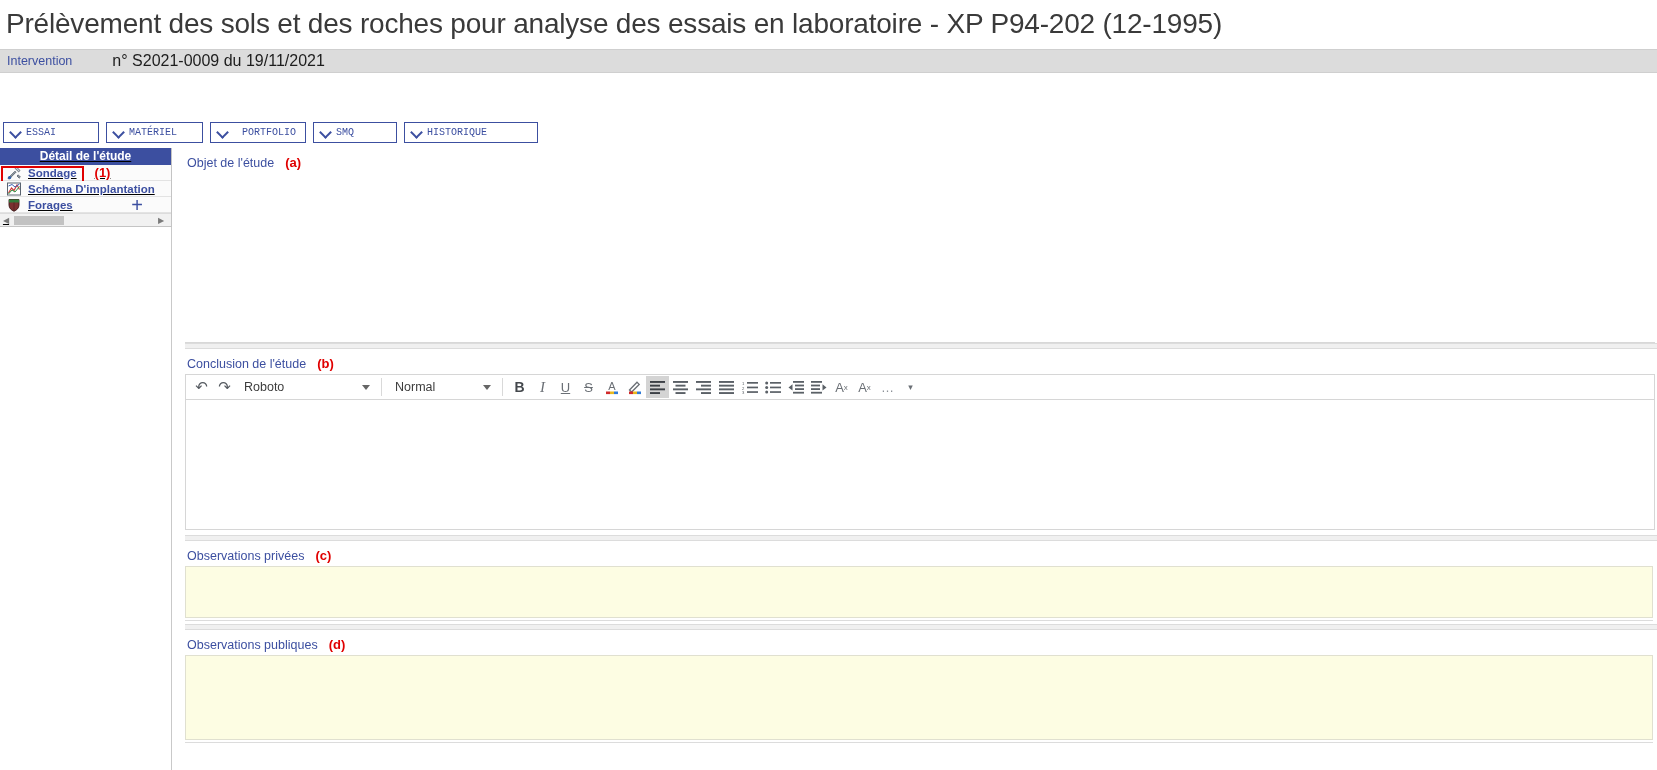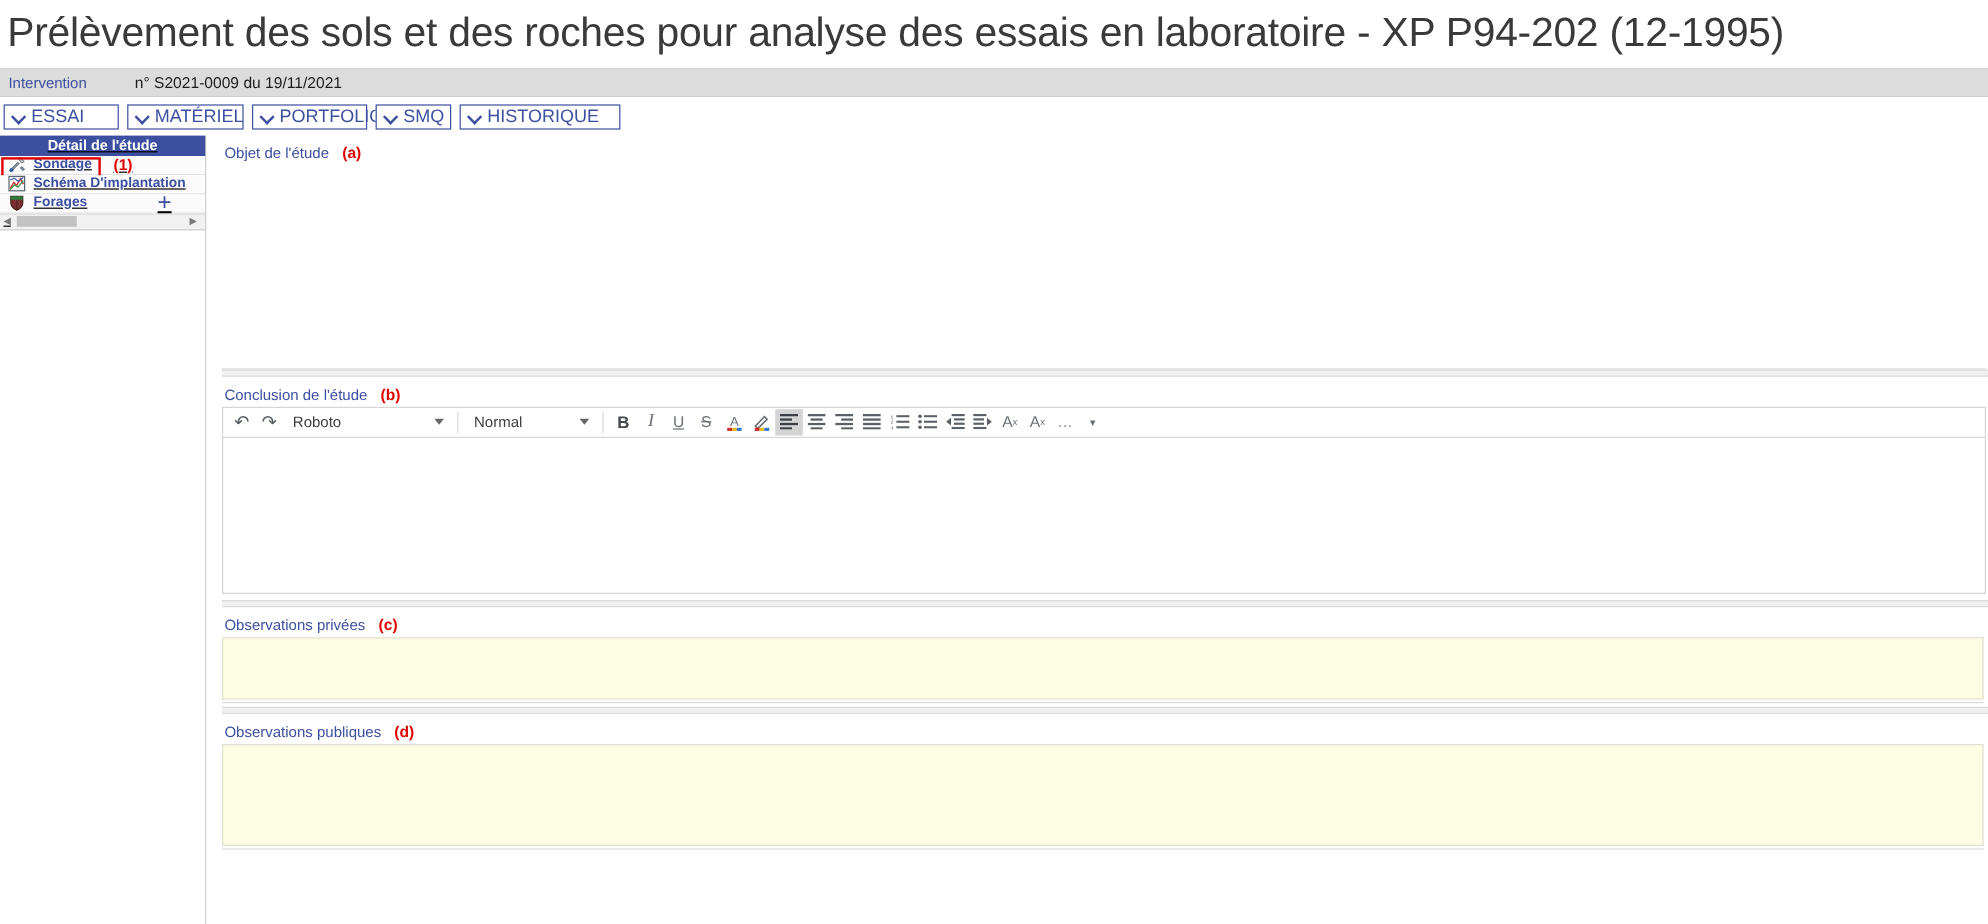--- a/index.html
+++ b/index.html
@@ -6,21 +6,21 @@
   html, body {
     margin: 0; padding: 0;
     width: 1657px; height: 770px;
     background: #ffffff;
     font-family: "Liberation Sans", sans-serif;
     overflow: hidden;
   }
 
   
   .page-title {
-    font-size: 34px;
+    font-size: 28px;
     font-weight: 400;
     color: #3a3a3a;
     padding: 6px 0 8px 6px;
     letter-spacing: -0.2px;
     white-space: nowrap;
     line-height: 1.25;
   }
 
   
   .intervention-bar {
@@ -32,64 +32,65 @@
     border-top: 1px solid #cfcfcf;
     border-bottom: 1px solid #cfcfcf;
   }
   .intervention-label {
     color: #3c4fa0;
     font-size: 12.5px;
     margin-right: 40px;
   }
   .intervention-value {
     color: #1d1d1d;
-    font-size: 13px;
+    font-size: 16px;
   }
 
   
   .tabbar {
     display: flex;
     align-items: center;
     gap: 7px;
     padding: 6px 0 5px 3px;
     background: #ffffff;
   }
   .tab-btn {
     border: 1px solid #3c4fa0;
     background: #ffffff;
     color: #3c4fa0;
-    font-size: 15px;
+    font-size: 10px;
     height: 21px;
     display: flex;
     align-items: center;
     padding: 0 9px 0 6px;
     cursor: pointer;
     white-space: nowrap;
-    font-family: Liberation Sans, sans-serif;
+    font-family: Liberation Mono, monospace;
+    margin-top: 43px;
   }
   .tab-btn .chev {
     display: inline-block;
     width: 11px; height: 11px;
     margin-right: 5px;
     position: relative;
     flex: none;
   }
   .tab-btn .chev::after {
     content: "";
     position: absolute;
     left: 1px; top: 1px;
     width: 7px; height: 7px;
     border-right: 2px solid #3c4fa0;
     border-bottom: 2px solid #3c4fa0;
     transform: rotate(45deg);
   }
   .tab-w1 { width: 96px; }
   .tab-w2 { width: 97px; }
   .tab-w3 { width: 96px; justify-content: space-between; }
-  .tab-w4 { width: 63px; }
+  .tab-w4 { width: 84px; }
   .tab-w5 { width: 134px; }
 
   
   .body-split {
     display: flex;
     align-items: flex-start;
     height: 661px;
   }
 
   

